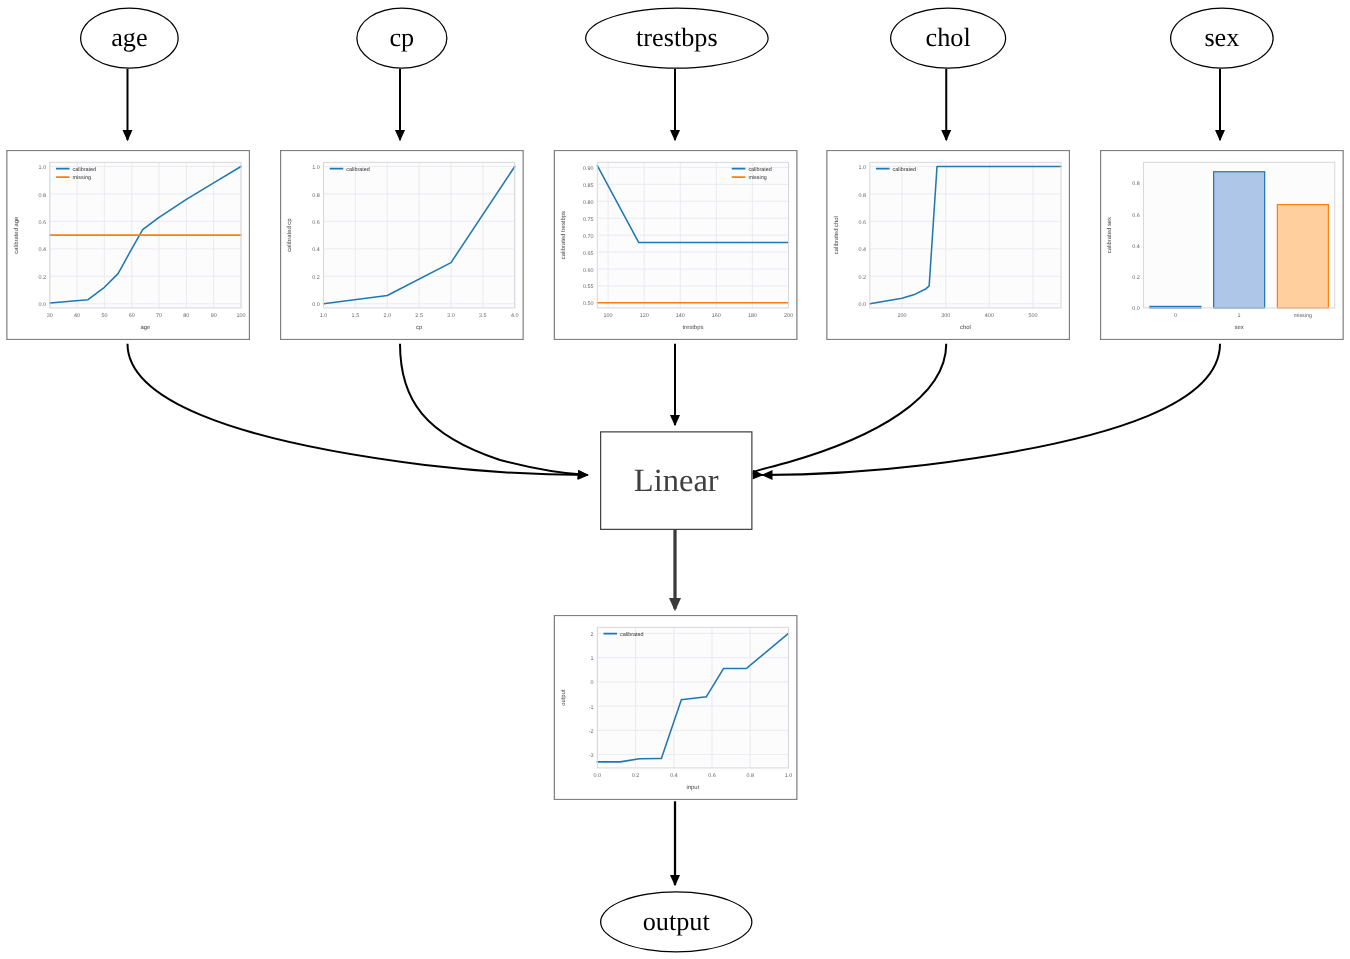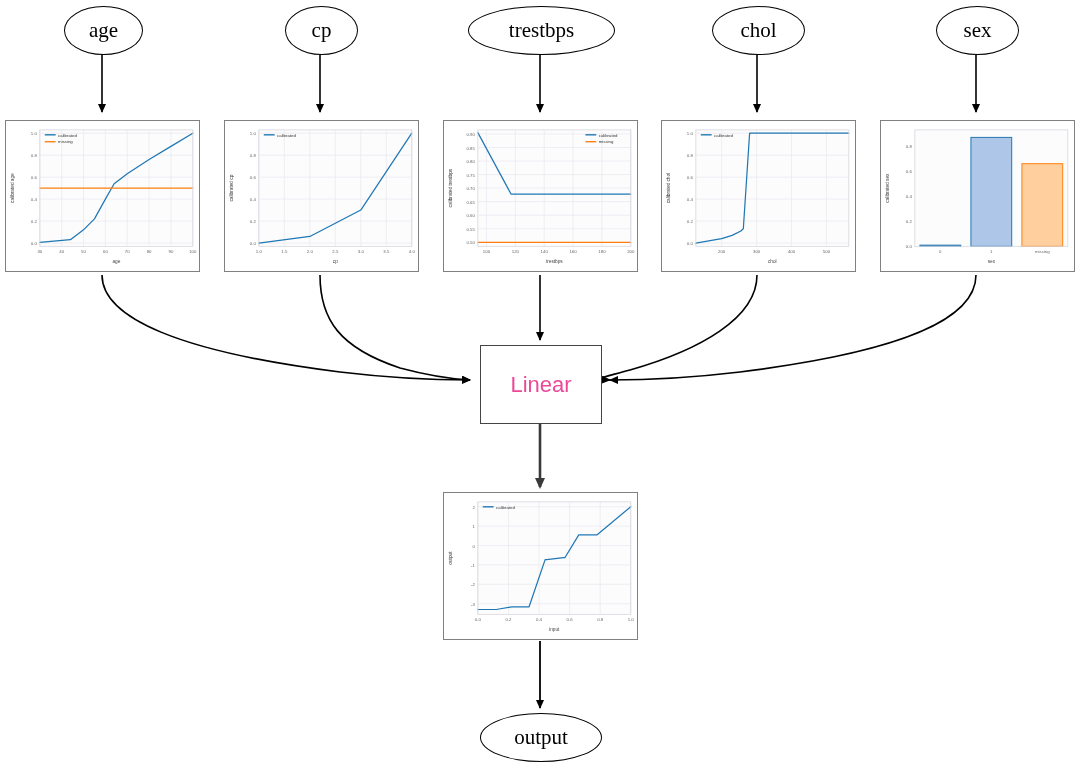--- a/index.html
+++ b/index.html
@@ -3,22 +3,22 @@
 <meta charset="utf-8">
 <style>
   html,body{margin:0;padding:0;background:#ffffff;}
   body{width:1080px;height:767px;position:relative;overflow:hidden;
        font-family:"Liberation Serif",serif;color:#000;}
   #stage{position:absolute;left:0;top:0;width:1080px;height:767px;}
   .node-ellipse{position:absolute;display:flex;align-items:center;justify-content:center;
       border:1.4px solid #000;border-radius:50%;background:#fff;
       font-family:"Liberation Serif",serif;font-size:21px;color:#000;line-height:1;}
   .linear-box{position:absolute;display:flex;align-items:center;justify-content:center;
-      border:1.6px solid #444;background:#fff;font-family:Liberation Sans, sans-serif;
-      font-size:22px;color:#ec4899;}
+      border:1.6px solid #444;background:#fff;font-family:Liberation Serif, serif;
+      font-size:26px;color:#404040;}
   .chart-card{position:absolute;background:#fff;border:1.3px solid #808080;box-sizing:border-box;}
   .chart-svg{display:block;width:100%;height:100%;}
   svg.edges{position:absolute;left:0;top:0;width:1080px;height:767px;pointer-events:none;}
   text{font-family:"Liberation Sans",sans-serif;}
 </style>
 </head>
 <body>
 
 <div id="stage">
 

